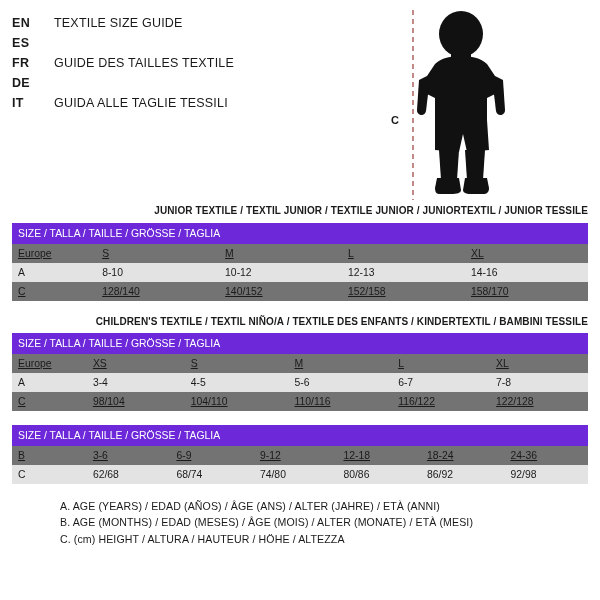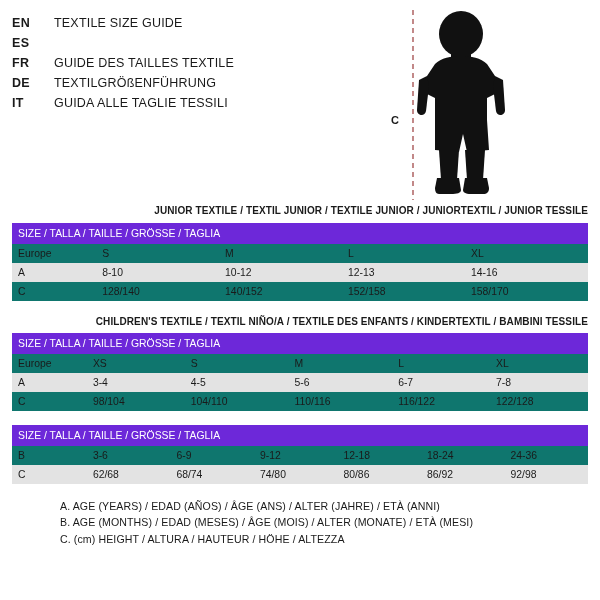--- a/index.html
+++ b/index.html
@@ -96,21 +96,22 @@
     background: #6d28d9;
     color: #ffffff;
     font-size: 10.4px;
     font-weight: normal;
     padding: 4px 0 4px 6px;
   }
   tr.alt td {
     background: #e3e3e3;
   }
   tr.plain td {
-    background: #0f766e;
+    background: #737373;
+    text-decoration: underline;
   }
   .spacer {
     height: 10px;
   }
 
   
   .legend {
     margin-top: 14px;
     margin-left: 48px;
   }
@@ -133,21 +134,20 @@
       </div>
       <div class="lang-row">
         <span class="lang-code">ES</span>
       </div>
       <div class="lang-row">
         <span class="lang-code">FR</span>
         <span class="lang-title">GUIDE DES TAILLES TEXTILE</span>
       </div>
       <div class="lang-row">
         <span class="lang-code">DE</span>
-        <span class="lang-title">TEXTILGRÖßENFÜHRUNG</span>
       </div>
       <div class="lang-row">
         <span class="lang-code">IT</span>
         <span class="lang-title">GUIDA ALLE TAGLIE TESSILI</span>
       </div>
     </div>
 
     <div class="figure">
       <svg width="175" height="190" viewBox="0 0 175 190" xmlns="http://www.w3.org/2000/svg">
 

